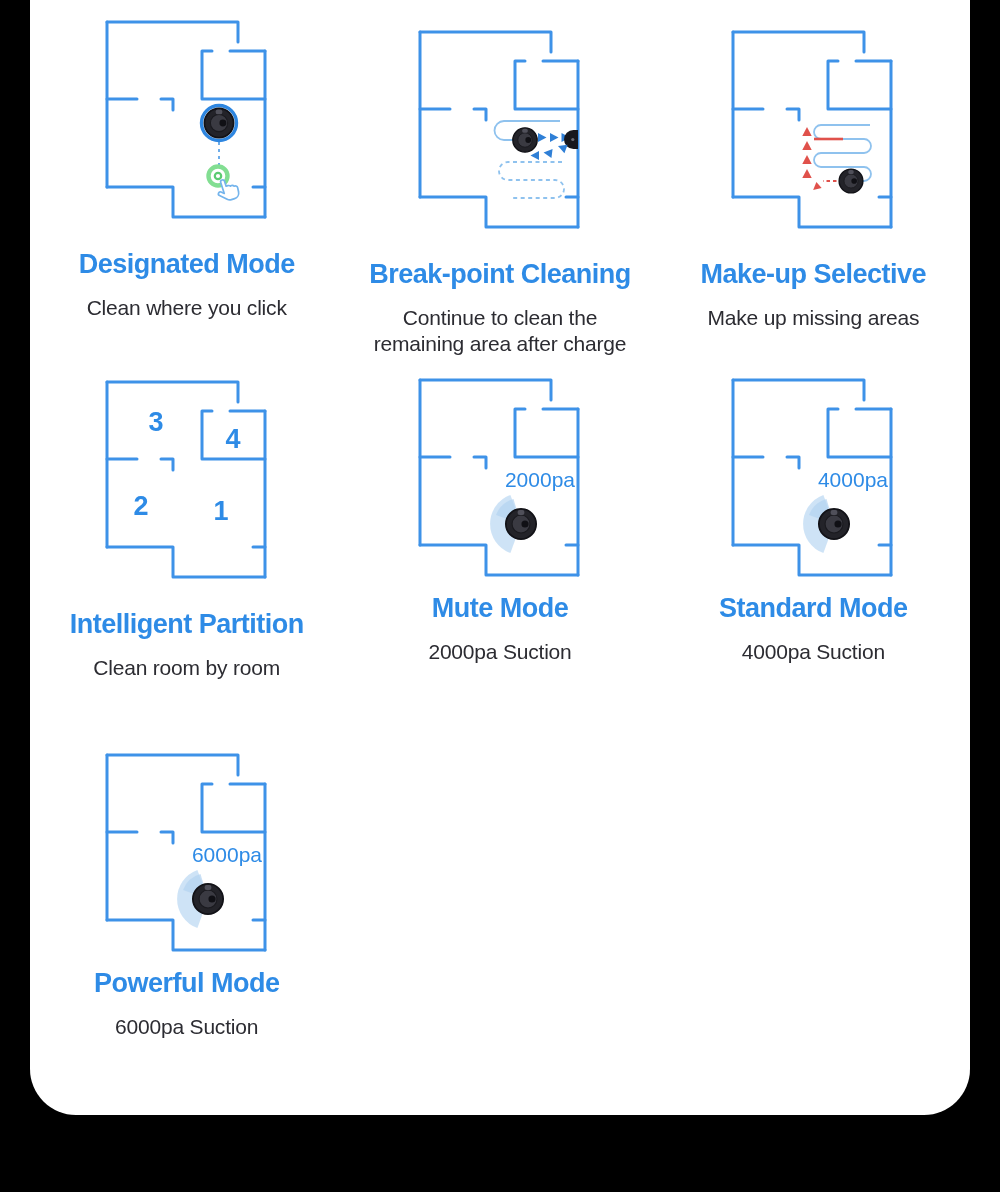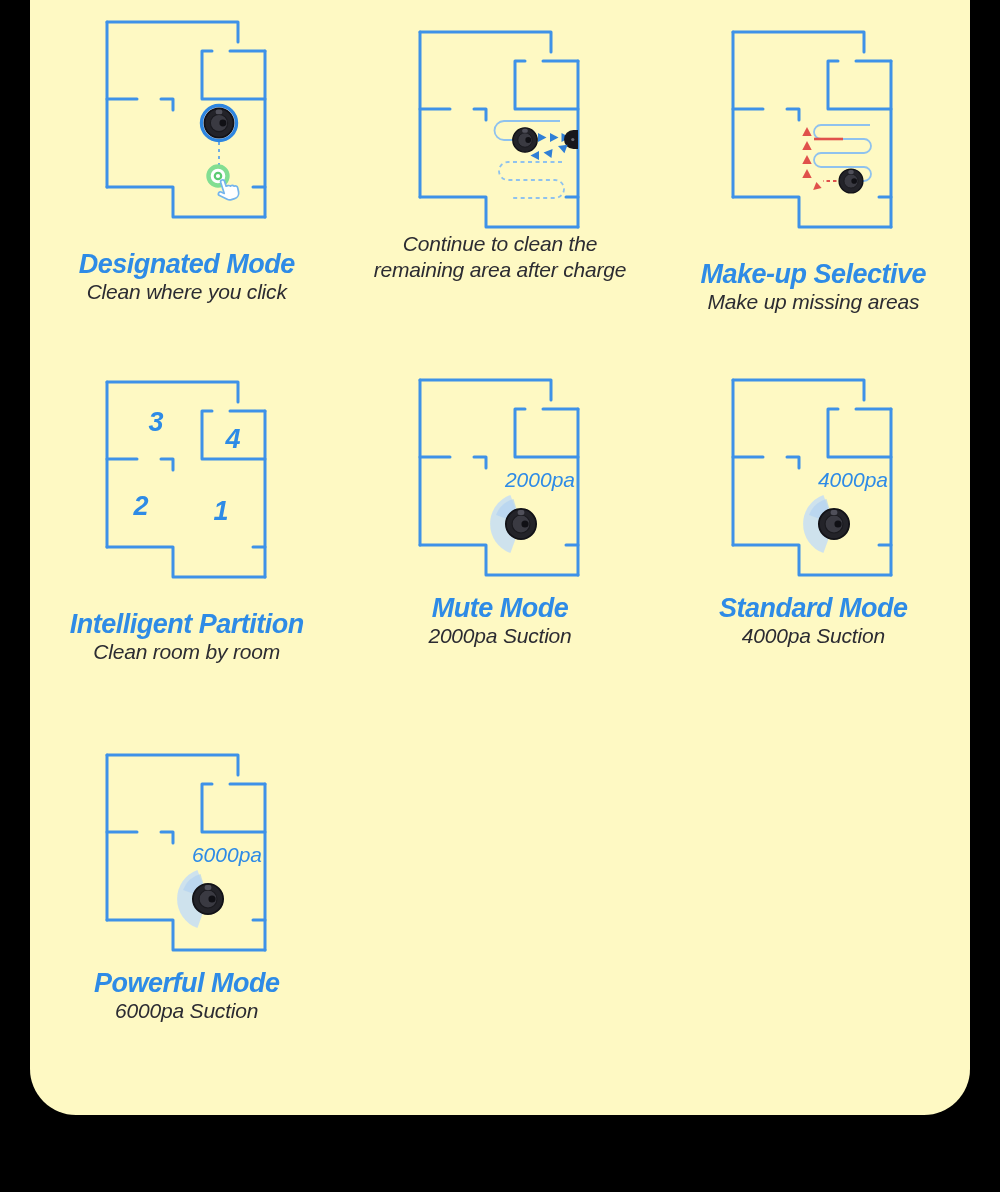--- a/index.html
+++ b/index.html
@@ -5,44 +5,43 @@
   html,body{margin:0;padding:0;}
   body{
     width:1000px;height:1192px;
     background:#000;
     font-family:"Liberation Sans",sans-serif;
     position:relative;overflow:hidden;
   }
   .card{
     position:absolute;left:30px;top:0;
     width:940px;height:1115px;
-    background:#fef9c3;
+    background:#ffffff;
     border-radius:0 0 46px 46px;
-    font-style:italic;
   }
   .grid{
     display:grid;
     grid-template-columns:1fr 1fr 1fr;
     grid-template-rows:350px 375px 330px;
     width:100%;height:100%;
   }
   .cell{display:flex;flex-direction:column;align-items:center;}
   .cell.r1 .map{margin-top:19px;}
   .cell.r2 .map{margin-top:29px;}
   .cell.r3 .map{margin-top:27px;}
   .map{width:164px;height:202px;flex:0 0 auto;}
   .title{
     margin-top:28px;
     font-size:27px;font-weight:bold;color:#2e8be6;
     letter-spacing:-0.5px;line-height:30px;text-align:center;
     white-space:nowrap;
   }
   .cell.r3 .title{margin-top:14px;}
   .desc{
-    margin-top:0;
+    margin-top:16px;
     font-size:21px;color:#2c2c32;
     letter-spacing:-0.2px;line-height:26px;text-align:center;
     max-width:262px;
   }
   .desc.narrow{max-width:226px;}
   svg text{font-family:"Liberation Sans",sans-serif;}
   .defs-store{position:absolute;width:0;height:0;overflow:hidden;}
 </style>
 </head>
 <body>
@@ -105,20 +104,21 @@
         </g>
         <path d="M160 101 h-4.5 a8.5 8.5 0 0 0 0 19 H160 Z" fill="#17171c"></path>
         <circle cx="154.8" cy="110.5" r="1.6" fill="#6a6a72"></circle>
         <g fill="#2f7fd6">
           <use href="#tri" transform="translate(148,120) rotate(200)"></use>
           <use href="#tri" transform="translate(134,124.5) rotate(187)"></use>
           <use href="#tri" transform="translate(121,126.5) rotate(180)"></use>
         </g>
         <path d="M144 133 H90 a9 9 0 0 0 0 18 H137 a9 9 0 0 1 0 18 H93" fill="none" stroke="#8fc2ee" stroke-width="1.8" stroke-dasharray="4 3.5"></path>
       </svg>
+      <div class="title">Break-point Cleaning</div>
       <div class="desc">Continue to clean the remaining area after charge</div>
     </div>
 
     <div class="cell r2">
       <svg class="map" viewBox="0 0 164 202">
         <use href="#plan"></use>
         <path d="M139 96 H90 a7 7 0 0 0 0 14 H133 a7 7 0 0 1 0 14 H90 a7 7 0 0 0 0 14 H133 a7 7 0 0 1 0 14 H126" fill="none" stroke="#8fc2ee" stroke-width="1.8"></path>
         <path d="M83 110 H112" fill="none" stroke="#e0514b" stroke-width="2.6"></path>
         <path d="M112 152 H92" fill="none" stroke="#e0514b" stroke-width="1.8" stroke-dasharray="3.5 3"></path>
         <g fill="#e0514b">

